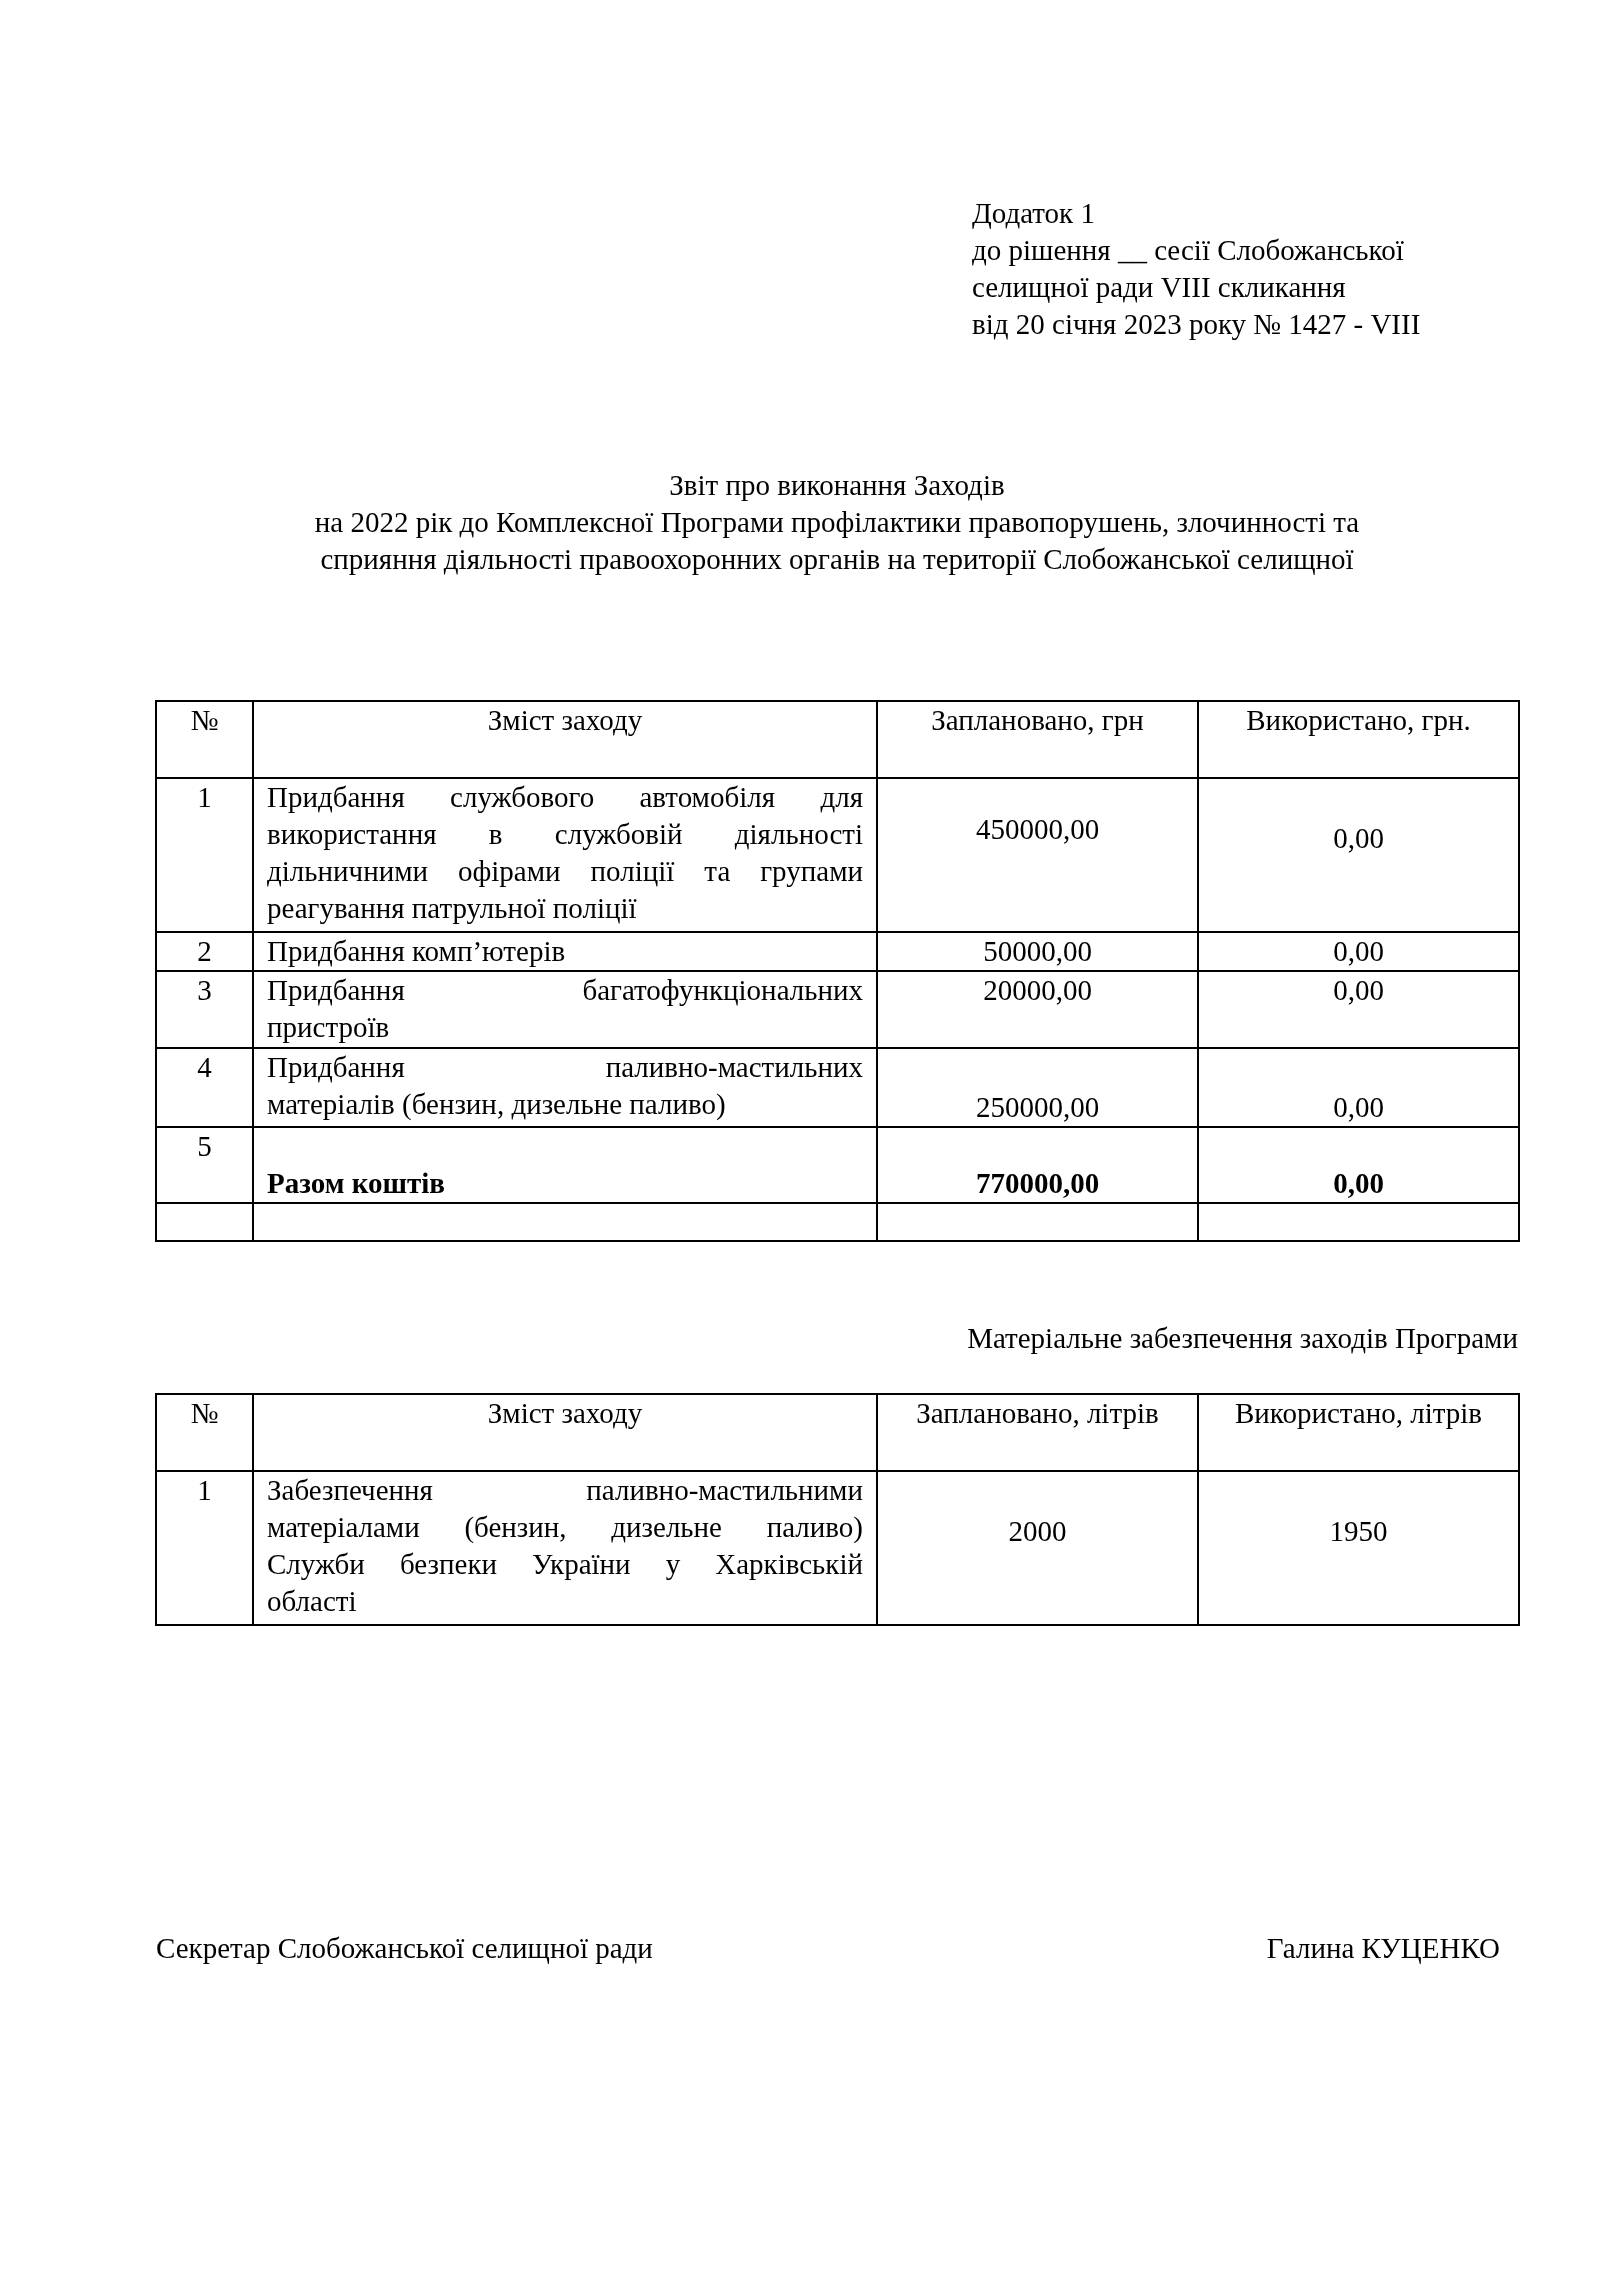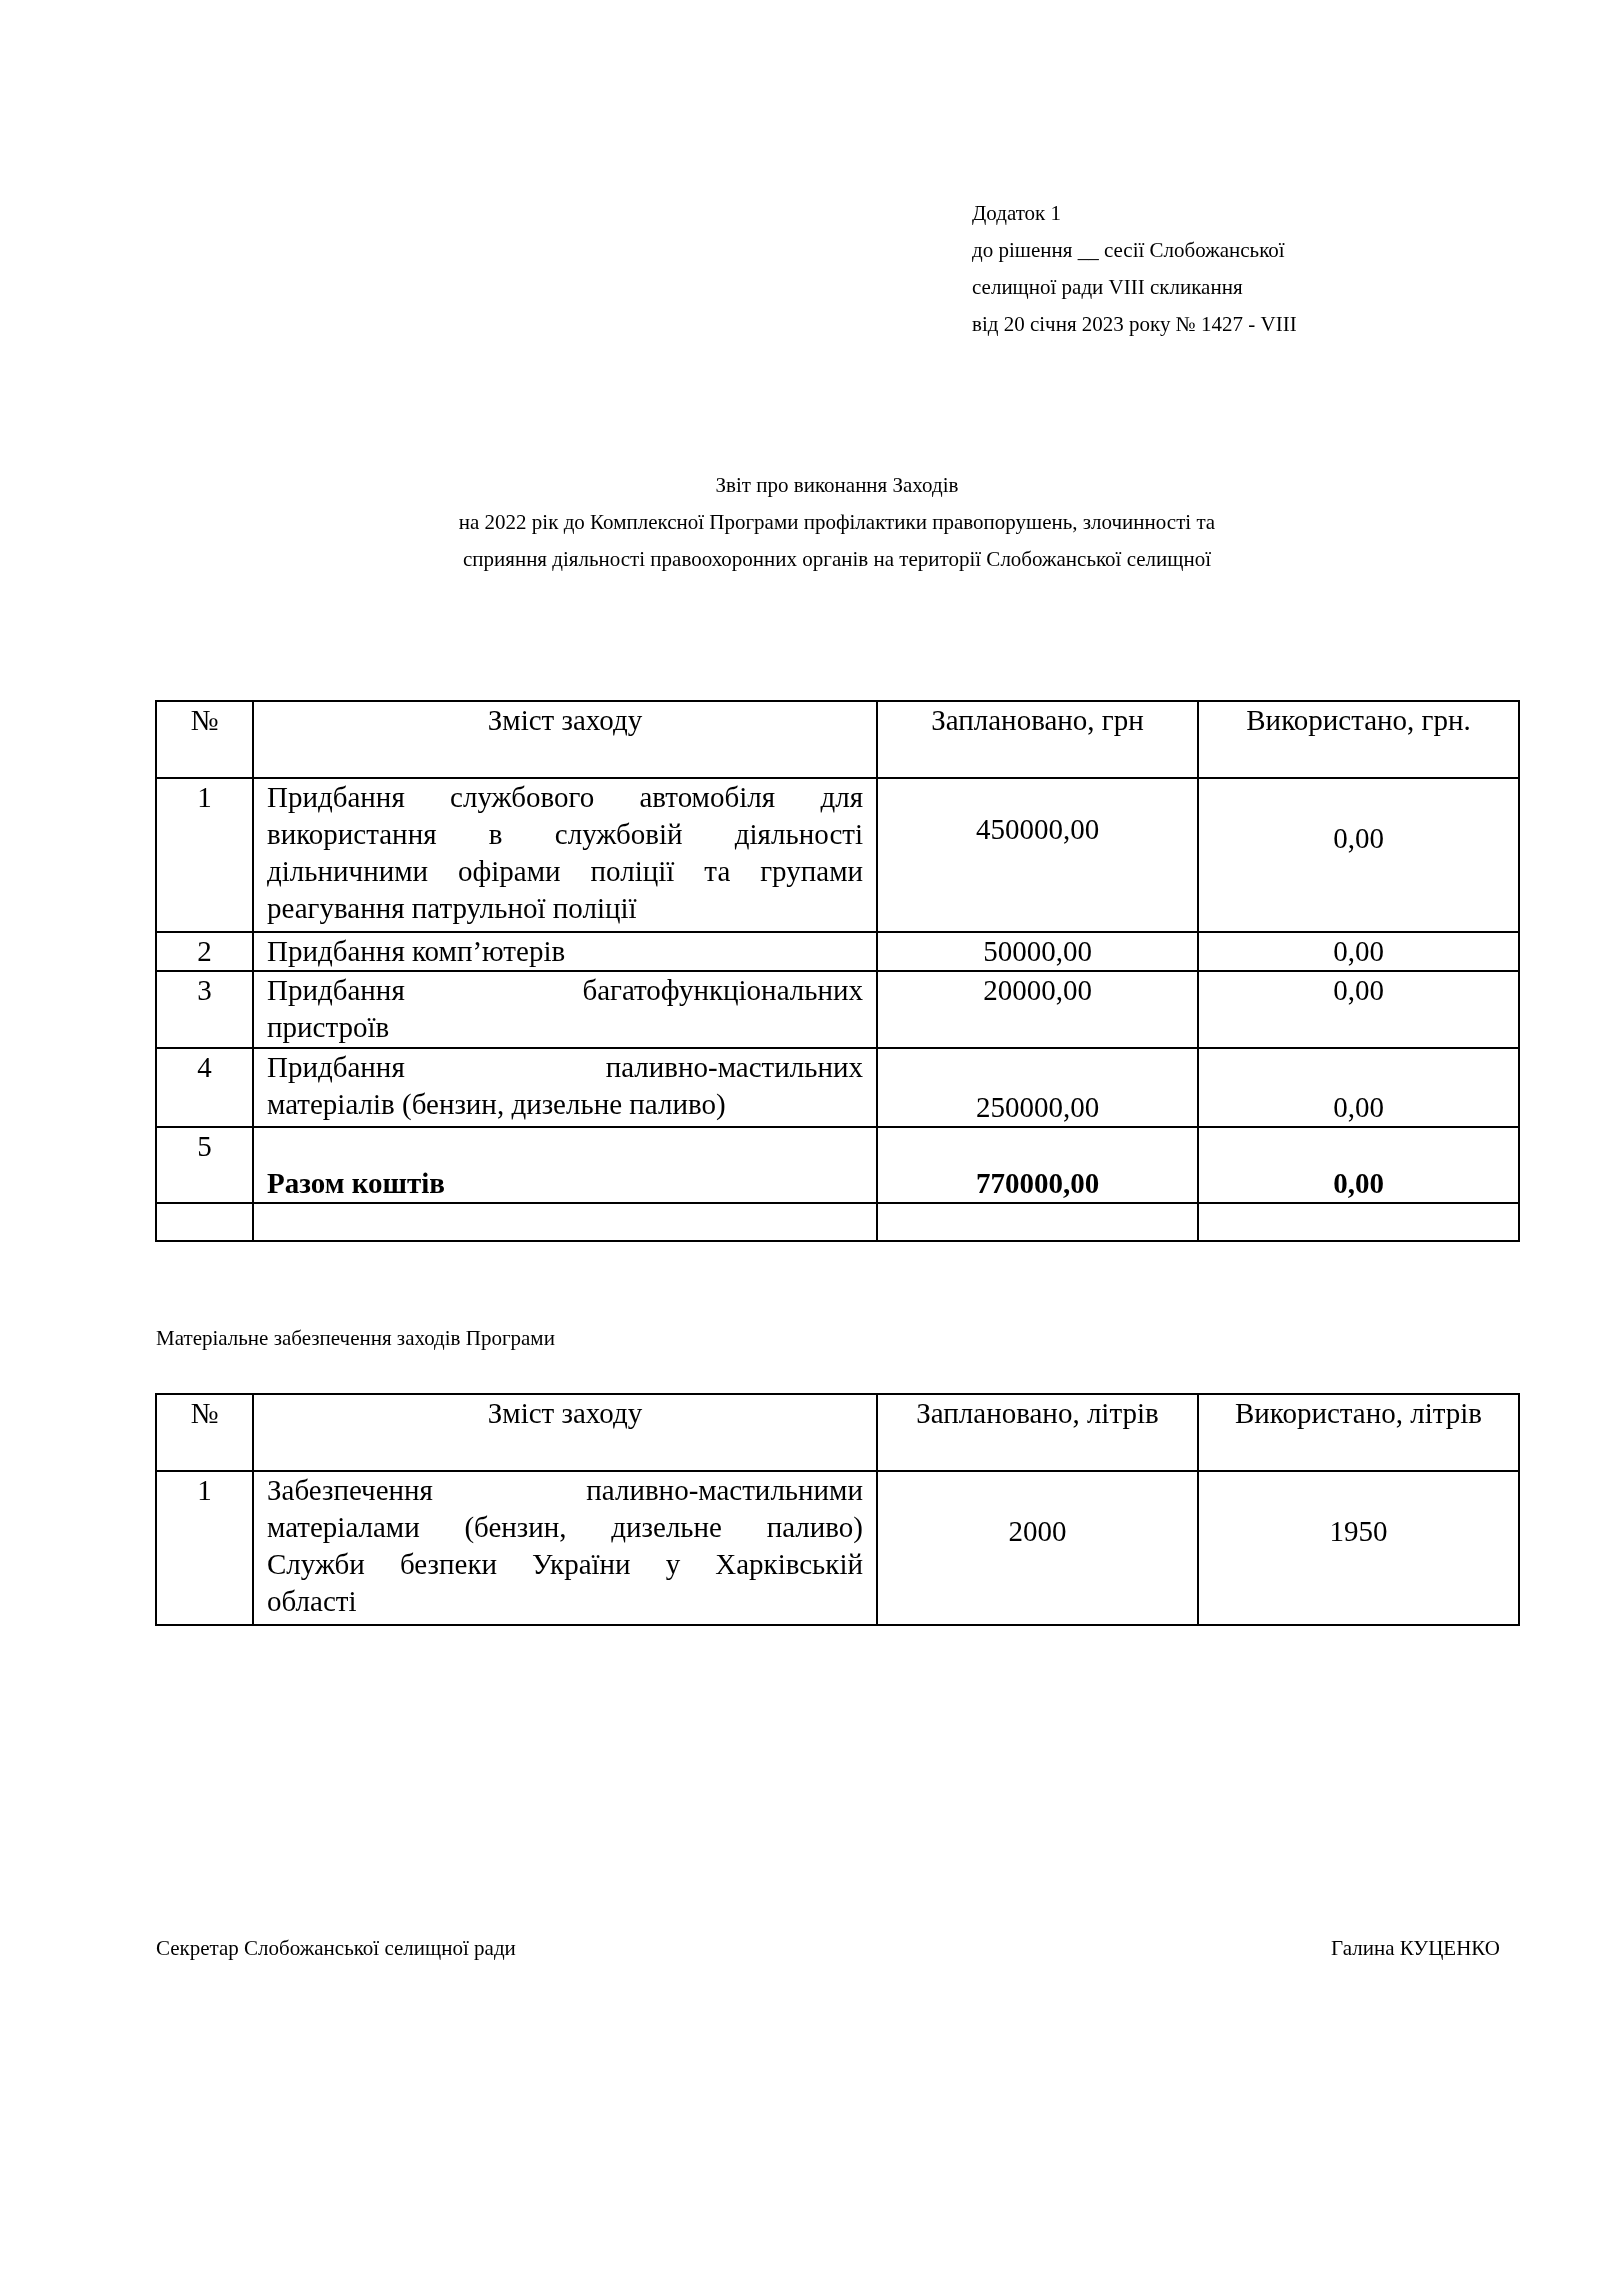--- a/index.html
+++ b/index.html
@@ -1,30 +1,30 @@
 <!DOCTYPE html>
 <html style="font-size:10.5px"><head>
 <meta charset="utf-8">
 <style>
   html, body { margin:0; padding:0; background:#ffffff; }
   body { width:1623px; height:2295px; position:relative; overflow:hidden;
          font-family:"Liberation Serif", "DejaVu Serif", serif; color:#000; }
   .abs { position:absolute; }
-  .fs { font-size:21px; line-height:37px; }
+  .fs { font-size:29px; line-height:37px; }
   .annex { left:972px; top:195px; }
   .annex div { white-space:nowrap; }
   .title { left:156px; width:1362px; top:467px; text-align:center; }
   .title div { white-space:nowrap; }
   table.t { position:absolute; left:155px; width:1363px; border-collapse:collapse; table-layout:fixed; }
   table.t td { border:2.6px solid #000; padding:0 13px; vertical-align:top; font-size:29px; line-height:37px; }
   td.c { text-align:center; }
   .b { font-weight:bold;margin-left:44px; }
   #t1 { top:700px; }
   #t2 { top:1393px; }
-  .sec2 { left:156px; width:1362px; top:1320px; text-align:left; }
+  .sec2 { left:156px; width:1362px; top:1320px; text-align:right; }
   .sig-left { left:156px; top:1930px; }
   .sig-right { right:123px; top:1930px;margin-left:24px; }
 </style>
 </head>
 <body>
 
 <div class="abs fs annex">
   <div>Додаток 1</div>
   <div>до рішення __ сесії Слобожанської</div>
   <div>селищної ради VIII скликання</div>

